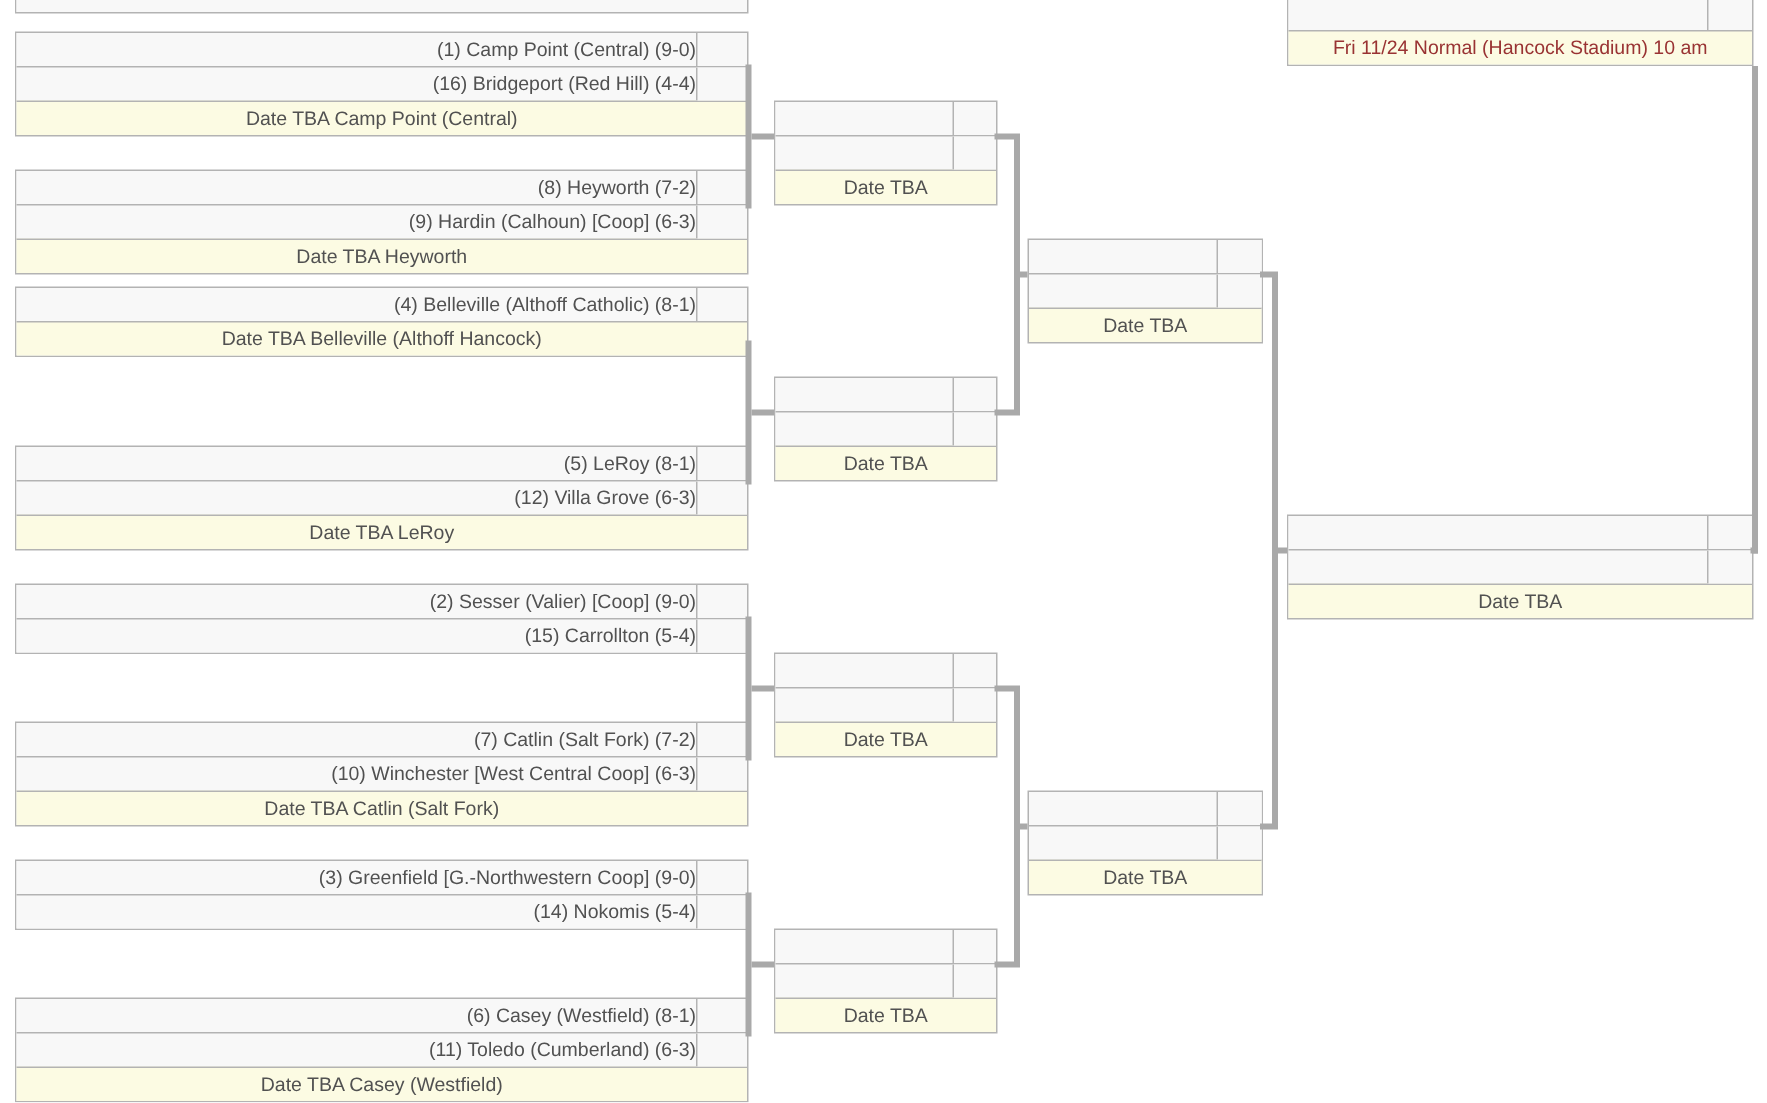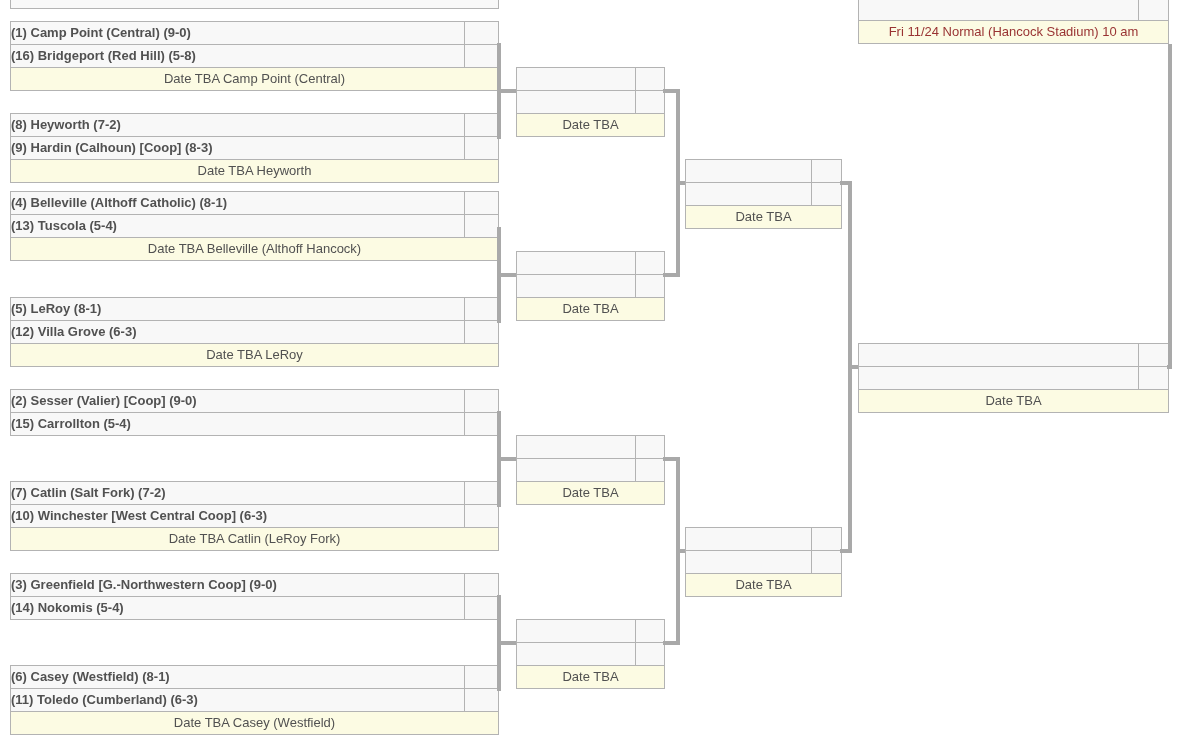--- a/index.html
+++ b/index.html
@@ -7,21 +7,21 @@
     position:relative;width:1178px;height:735px;overflow:hidden;background:#fff;
     font-family:"Liberation Sans","DejaVu Sans",sans-serif;
   }
   .box{position:absolute;border:1px solid var(--border,#b3b3b3);background:#fff;}
   .row{
     display:flex;height:22px;border-top:1px solid var(--border,#b3b3b3);
     font-size:13px;line-height:22px;color:var(--text,#515151);
     background:var(--row-bg,#f8f8f8);
   }
   .row:first-child{border-top:none;}
-  .main{flex:1;text-align:left;white-space:nowrap;overflow:hidden;font-weight:bold;}
+  .main{flex:1;text-align:right;white-space:nowrap;overflow:hidden;}
   .score{border-left:1px solid var(--border,#b3b3b3);background:var(--row-bg,#f8f8f8);}
   .row.date{display:block;text-align:center;background:var(--date-bg,#fcfbe3);}
   .row.date.red{color:var(--championship-text,#993333);}
   .conn{position:absolute;background:var(--connector,#a9a9a9);}
 </style>
 </head>
 <body>
 
 <div id="canvas">
 
@@ -30,47 +30,43 @@
       <div class="main"></div>
     </div>
   </div>
 
   <div class="box" style="left:10px;top:21px;width:487px">
     <div class="row">
       <div class="main">(1) Camp Point (Central) (9-0)</div>
       <div class="score" style="width:33px"></div>
     </div>
     <div class="row">
-      <div class="main">(16) Bridgeport (Red Hill) (5-8)</div>
+      <div class="main">(16) Bridgeport (Red Hill) (4-4)</div>
       <div class="score" style="width:33px"></div>
     </div>
     <div class="row date">Date TBA Camp Point (Central)</div>
   </div>
 
   <div class="box" style="left:10px;top:113px;width:487px">
     <div class="row">
       <div class="main">(8) Heyworth (7-2)</div>
       <div class="score" style="width:33px"></div>
     </div>
     <div class="row">
-      <div class="main">(9) Hardin (Calhoun) [Coop] (8-3)</div>
+      <div class="main">(9) Hardin (Calhoun) [Coop] (6-3)</div>
       <div class="score" style="width:33px"></div>
     </div>
     <div class="row date">Date TBA Heyworth</div>
   </div>
 
   <div class="box" style="left:10px;top:191px;width:487px">
     <div class="row">
       <div class="main">(4) Belleville (Althoff Catholic) (8-1)</div>
       <div class="score" style="width:33px"></div>
     </div>
-    <div class="row">
-      <div class="main">(13) Tuscola (5-4)</div>
-      <div class="score" style="width:33px"></div>
-    </div>
     <div class="row date">Date TBA Belleville (Althoff Hancock)</div>
   </div>
 
   <div class="box" style="left:10px;top:297px;width:487px">
     <div class="row">
       <div class="main">(5) LeRoy (8-1)</div>
       <div class="score" style="width:33px"></div>
     </div>
     <div class="row">
       <div class="main">(12) Villa Grove (6-3)</div>
@@ -92,21 +88,21 @@
 
   <div class="box" style="left:10px;top:481px;width:487px">
     <div class="row">
       <div class="main">(7) Catlin (Salt Fork) (7-2)</div>
       <div class="score" style="width:33px"></div>
     </div>
     <div class="row">
       <div class="main">(10) Winchester [West Central Coop] (6-3)</div>
       <div class="score" style="width:33px"></div>
     </div>
-    <div class="row date">Date TBA Catlin (LeRoy Fork)</div>
+    <div class="row date">Date TBA Catlin (Salt Fork)</div>
   </div>
 
   <div class="box" style="left:10px;top:573px;width:487px">
     <div class="row">
       <div class="main">(3) Greenfield [G.-Northwestern Coop] (9-0)</div>
       <div class="score" style="width:33px"></div>
     </div>
     <div class="row">
       <div class="main">(14) Nokomis (5-4)</div>
       <div class="score" style="width:33px"></div>

